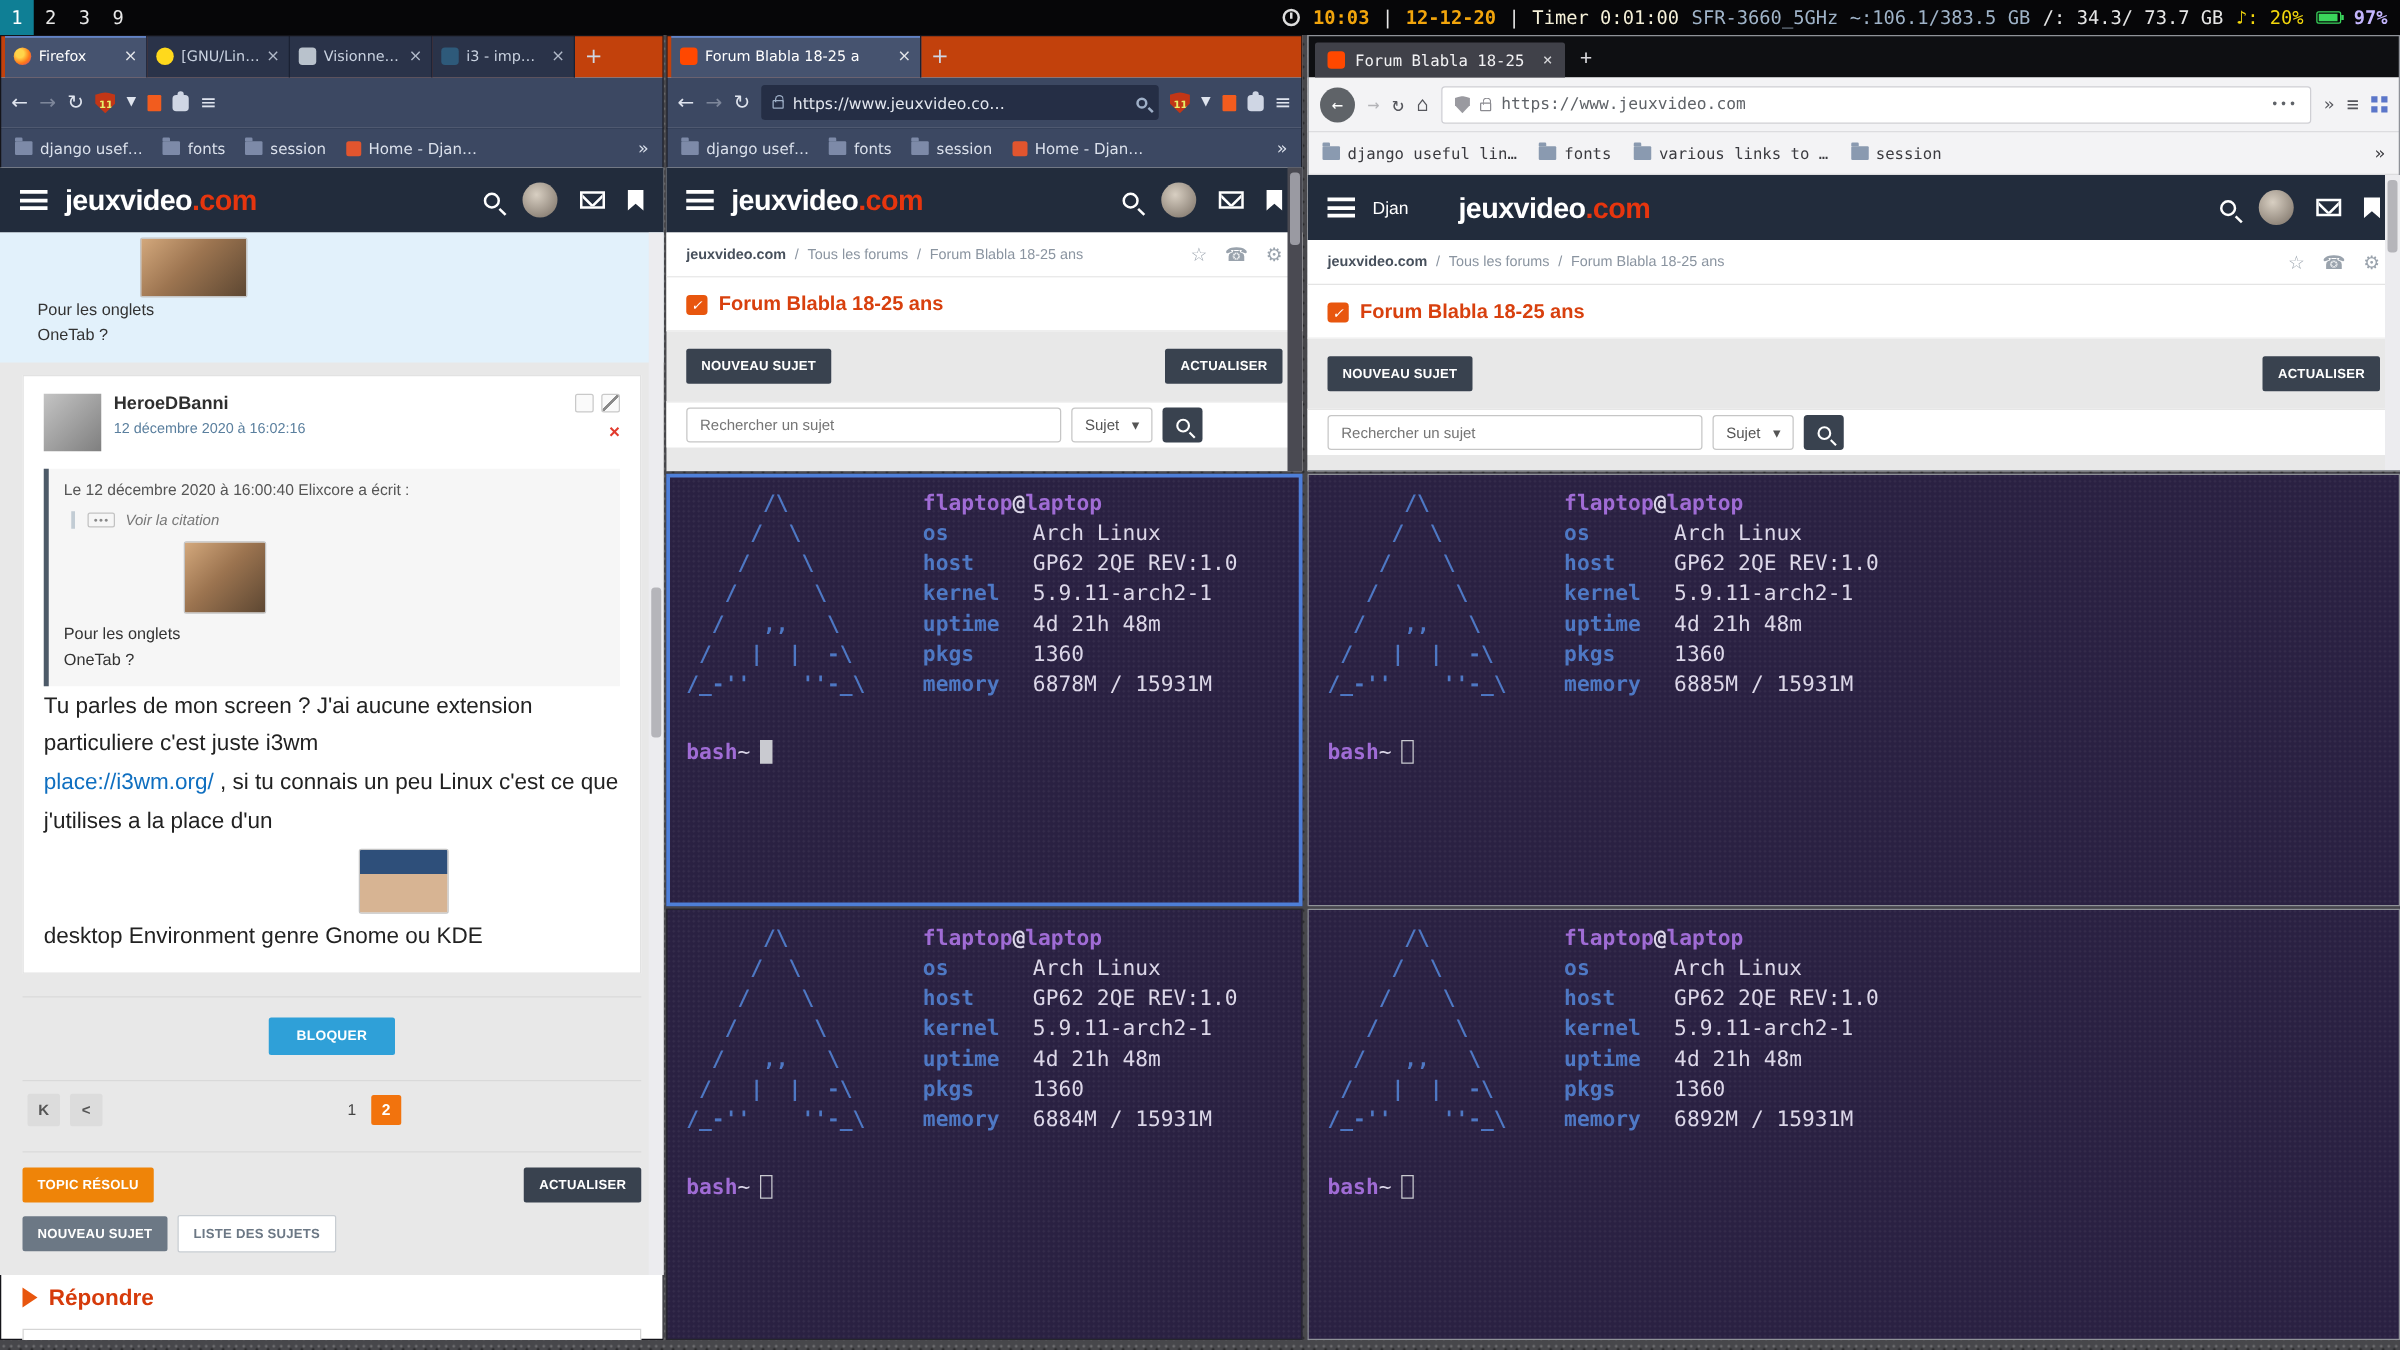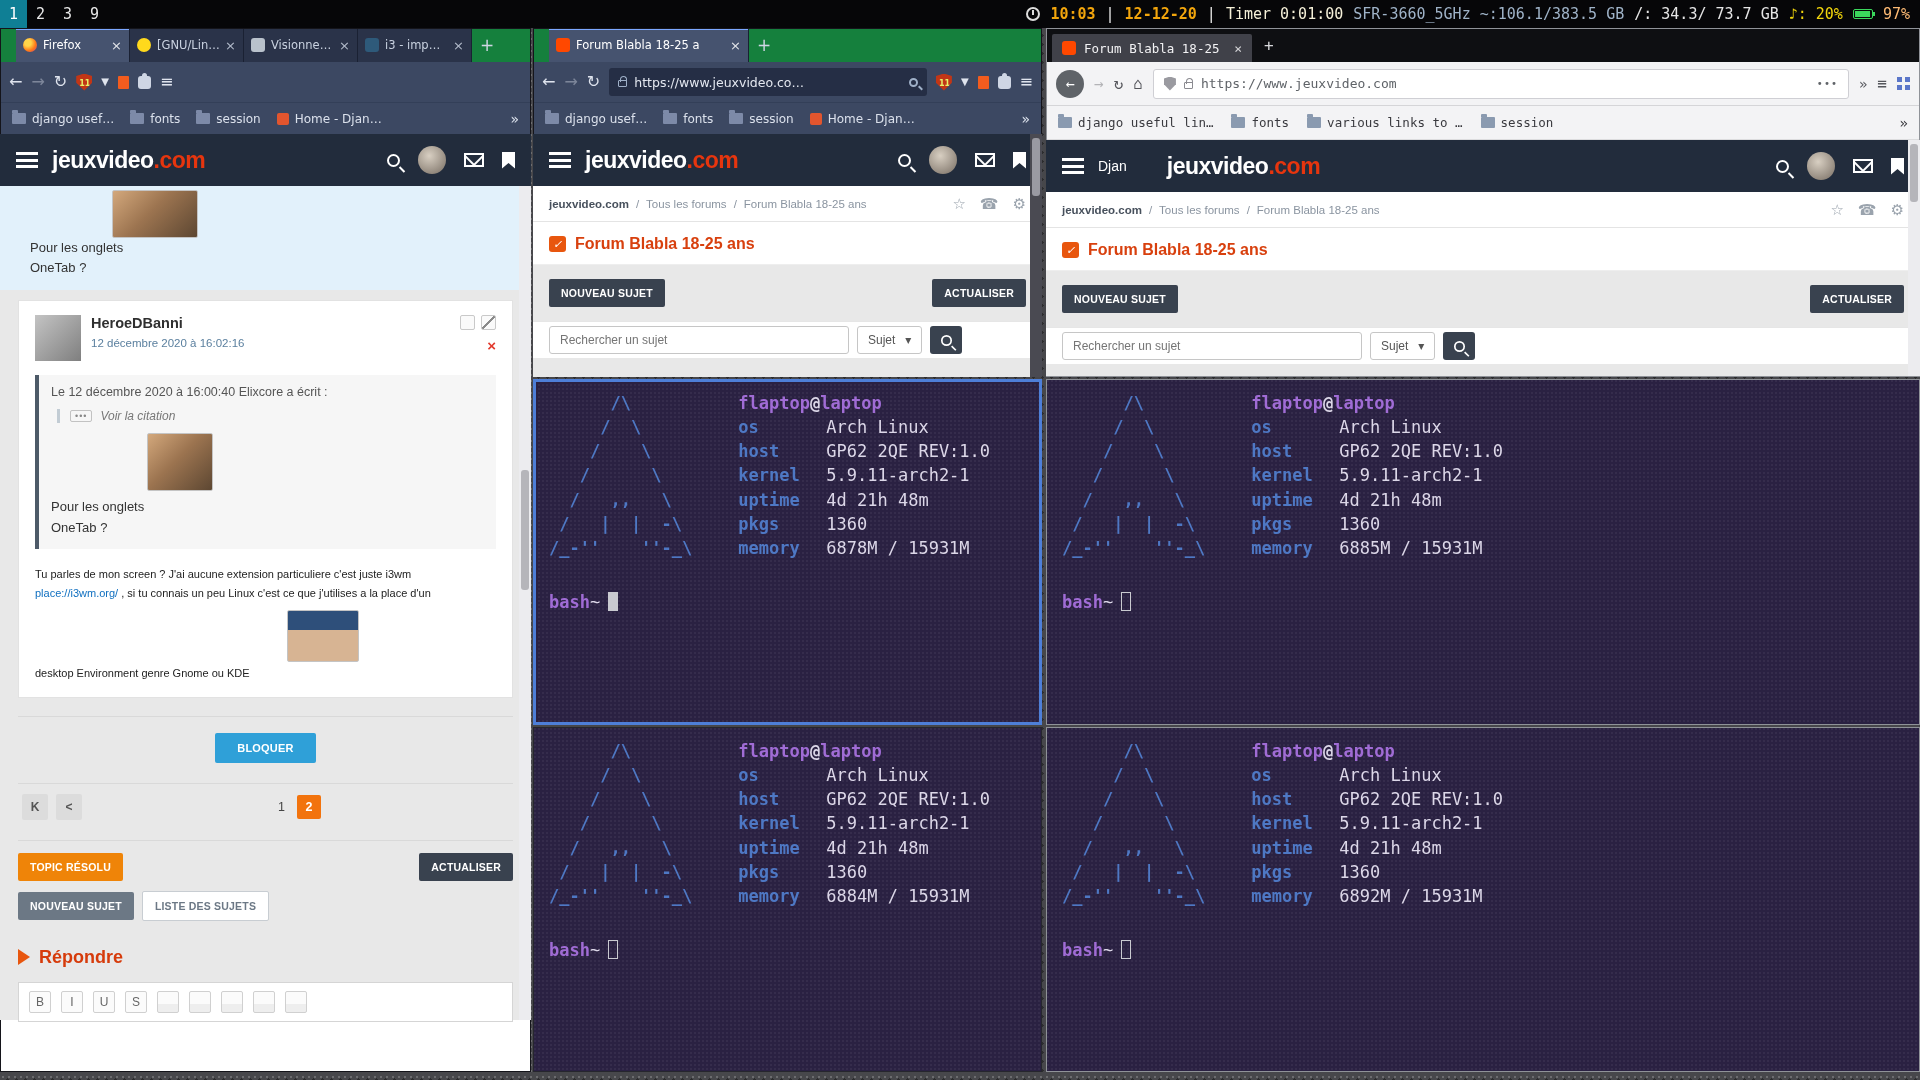--- a/index.html
+++ b/index.html
@@ -17,32 +17,32 @@
 .ws-item.active{background:#0f7f95;color:#fff}
 .tb-right{margin-left:auto;display:flex;align-items:center;gap:10px;padding-right:10px}
 .i-clock{width:14px;height:14px;border:2px solid #ddd;border-radius:50%;position:relative;flex:none}
 .i-clock::before{content:"";position:absolute;left:4px;top:1px;width:2px;height:5px;background:#ddd}
 .tb-time,.tb-date{color:#f2a50c;font-weight:bold}
 .tb-sep{color:#e8e8e8}
 .tb-timer{color:#f5f0d8}
 .tb-net{color:#9fb3c8}
 .tb-disk{color:#e6e6e6}
 .tb-vol{color:#f2d60c}
-.tb-batt{color:#fdba74;font-weight:normal}
+.tb-batt{color:#c4b5fd;font-weight:bold}
 .i-batt{width:20px;height:10px;border:1px solid #3bd65c;border-radius:2px;position:relative;flex:none}
 .i-batt::before{content:"";position:absolute;left:1px;top:1px;bottom:1px;width:15px;background:#3bd65c}
 .i-batt::after{content:"";position:absolute;right:-3px;top:2px;width:2px;height:4px;background:#3bd65c}
 
 
 .window{position:absolute;overflow:hidden;background:#fff}
 .w-darkline{outline:1px solid #14141a;outline-offset:-1px}
 .w-lightline{outline:1px solid #8f9298;outline-offset:-1px}
 
 
-.ffd-tabbar{height:34px;background:#15803d;display:flex;align-items:stretch;padding-left:16px}
+.ffd-tabbar{height:34px;background:#c2410c;display:flex;align-items:stretch;padding-left:4px}
 .ffd-tab{width:114px;display:flex;align-items:center;gap:6px;padding:0 7px;font-size:11.5px;color:#c9d2e0;background:#2a3349;border-right:1px solid #1a2133;cursor:default}
 .ffd-tab.active{background:#46536f;color:#fff;box-shadow:inset 0 2px 0 #7ba7ff}
 .ffd-tab.wide{width:200px}
 .tab-title{white-space:nowrap;overflow:hidden;flex:1}
 .tab-close{margin-left:auto;font-size:13px;opacity:.85}
 .fav{width:14px;height:14px;border-radius:50%;flex:none}
 .fav-ff{background:radial-gradient(circle at 35% 35%,#ffd54a 0 25%,#ff7a18 60%,#c23a8e 100%)}
 .fav-smiley{background:#ffd91c}
 .fav-gray{background:#b9c2cc;border-radius:3px}
 .fav-dark{background:#2e5a7a;border-radius:3px}
@@ -139,21 +139,21 @@
 .post-tools{margin-left:auto;display:flex;flex-direction:column;align-items:flex-end;gap:8px}
 .sqrow{display:flex;gap:6px}
 .sq{width:15px;height:15px;border:1px solid #c9c9c9;border-radius:2px;background:#fafafa}
 .sq.pencil{background:linear-gradient(135deg,transparent 44%,#8a8a8a 44% 56%,transparent 56%),#fafafa}
 .red-x{color:#e23b2e;font-weight:bold;font-size:15px;line-height:1}
 .quote{margin-top:14px;background:#f6f6f6;border-left:4px solid #4d5a68;padding:10px 12px;font-size:12.5px;color:#555}
 .quote-inner{margin:10px 0 10px 6px;border-left:3px solid #c2ccd4;padding-left:10px;display:flex;align-items:center;gap:8px}
 .dots-box{border:1px solid #c2c2c2;border-radius:2px;padding:0 4px;font-size:9px;color:#888;letter-spacing:1px}
 .cite{font-style:italic;color:#777;font-size:12px}
 .qtext{color:#333;font-size:13px;line-height:1.6;margin-top:6px}
-.reply{margin-top:16px;font-size:11px;color:#222;line-height:1.7}
+.reply{margin-top:0;font-size:18px;color:#222;line-height:1.7}
 .reply a{color:#0f6fc0;text-decoration:none}
 .section-center{border-top:1px solid #d9d9d9;margin:18px 18px 0;padding:16px 0;text-align:center}
 .pager{display:flex;align-items:center;gap:8px;margin:4px 18px 0;padding:10px 4px;border-top:1px solid #d9d9d9}
 .pgbtn{width:26px;height:26px;background:#dcdcdc;border-radius:2px;display:flex;align-items:center;justify-content:center;font-size:12px;color:#555;font-weight:bold}
 .pages{margin:0 auto;display:flex;align-items:center;gap:12px;font-size:12.5px;color:#444}
 .page-active{width:24px;height:24px;background:#f2730d;border-radius:2px;color:#fff;display:flex;align-items:center;justify-content:center;font-weight:bold}
 .actions1{display:flex;align-items:center;margin:10px 18px 0;padding-top:12px;border-top:1px solid #d9d9d9}
 .actions2{display:flex;align-items:center;gap:8px;margin:10px 18px 0}
 .repondre{display:flex;align-items:center;gap:9px;margin:26px 18px 0}
 .rep-ic{width:0;height:0;border-left:12px solid #e8560e;border-top:8px solid transparent;border-bottom:8px solid transparent}

